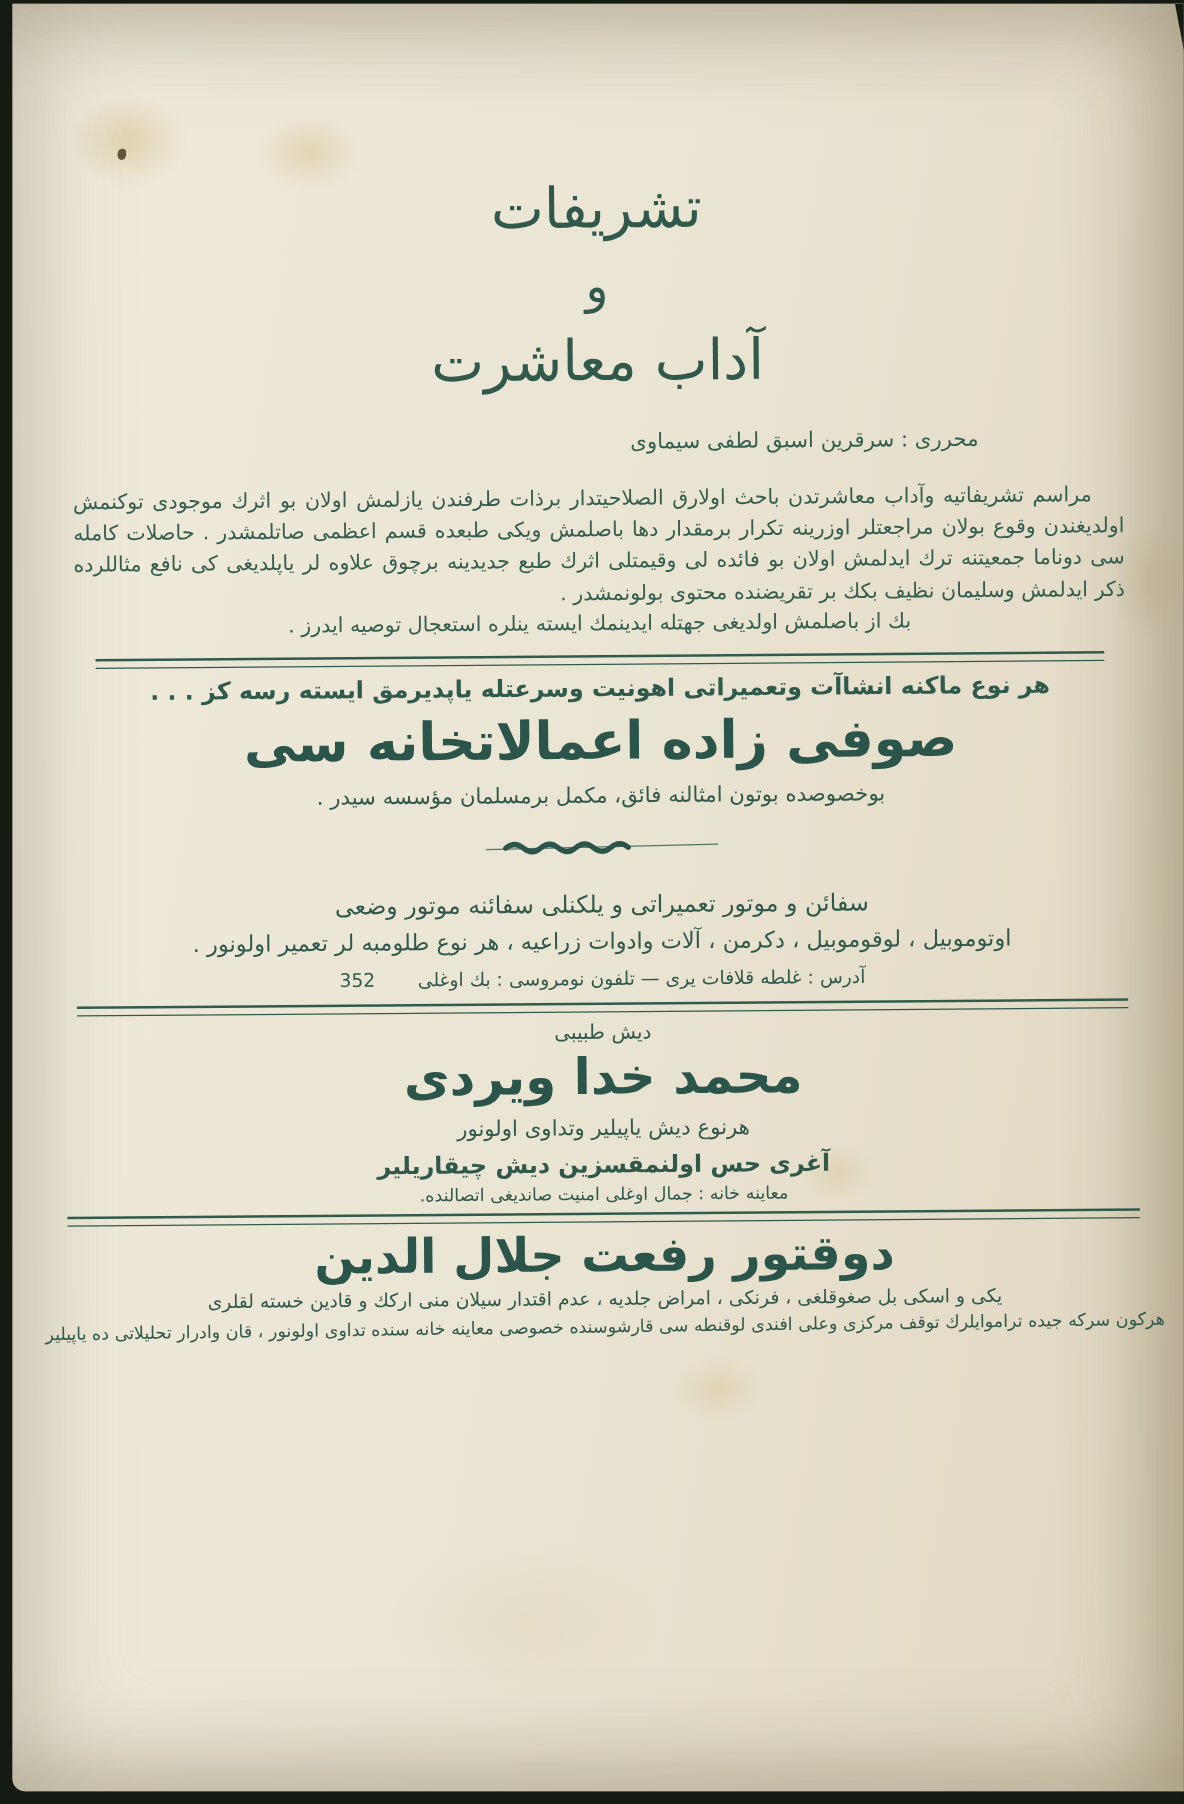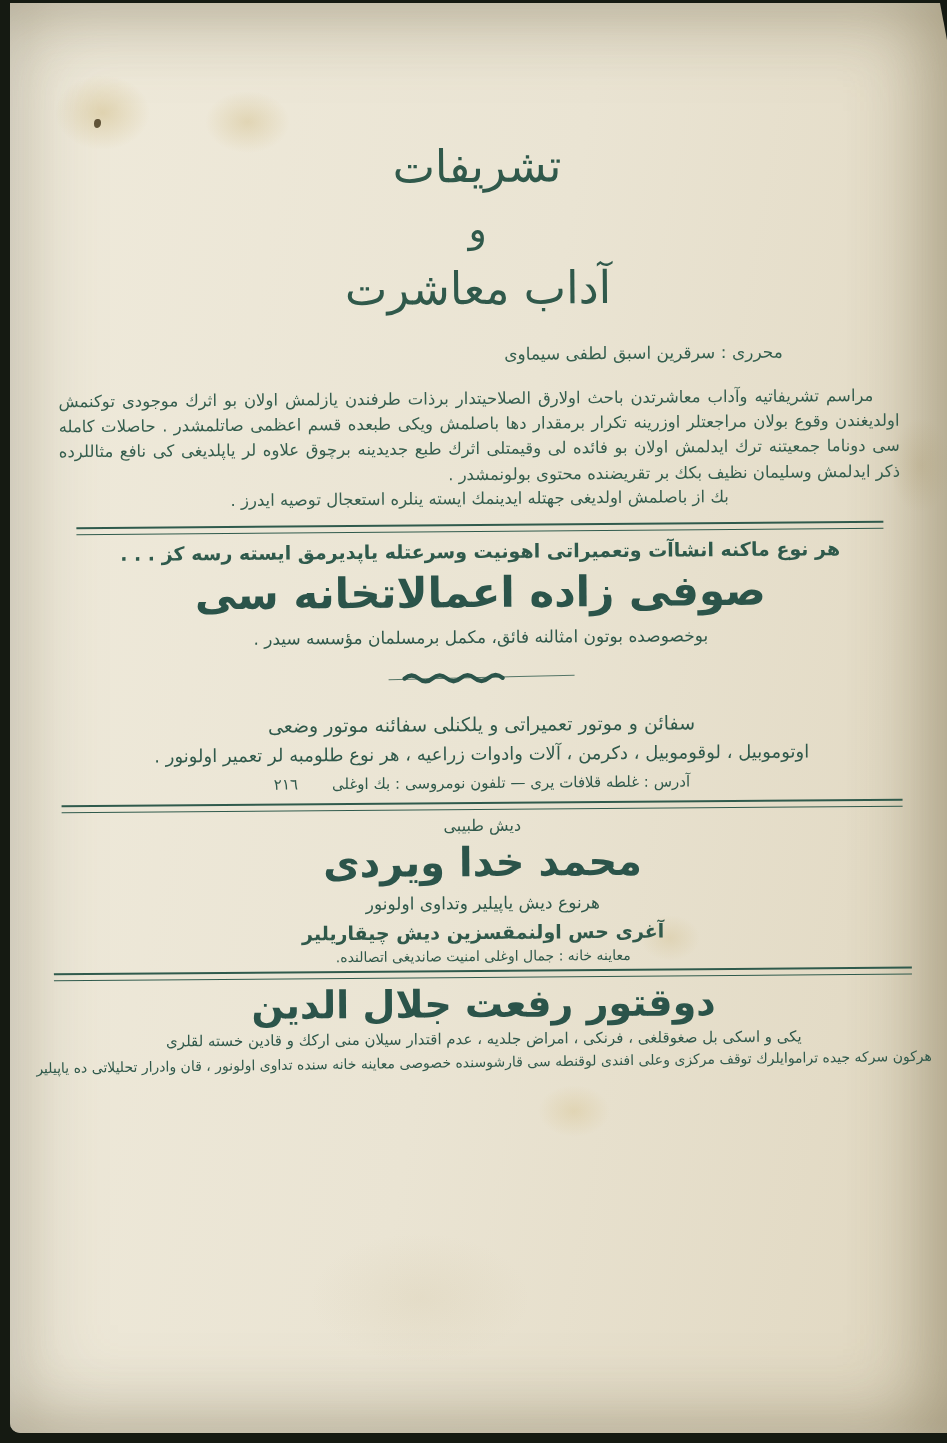--- a/index.html
+++ b/index.html
@@ -99,21 +99,21 @@
       <svg width="190" height="16" viewBox="0 0 190 16" xmlns="http://www.w3.org/2000/svg">
         <path d="M2 10 L188 7" stroke="#2f5a4c" stroke-width="1" fill="none" opacity="0.8"></path>
         <path d="M18 9 q7 -6 14 0 q7 6 14 0 q7 -6 14 0 q7 6 14 0 q7 -6 14 0 q7 6 14 0 q7 -6 14 0" stroke="#2b544a" stroke-width="4.2" fill="none" stroke-linecap="round"></path>
       </svg>
     </div>
 
     <div class="svc1">سفائن و موتور تعميراتى و يلكنلى سفائنه موتور وضعى</div>
     <div class="svc2">اوتوموبيل ، لوقوموبيل ، دكرمن ، آلات وادوات زراعيه ، هر نوع طلومبه لر تعمير اولونور .</div>
     <div class="addr">
       <span>آدرس : غلطه قلافات يرى — تلفون نومروسى : بك اوغلى</span>
-      <span>٢١٦</span>
+      <span>352</span>
     </div>
 
     <div class="double-rule rule2"></div>
 
     <div class="profession">ديش طبيبى</div>
     <div class="dentist-name">محمد خدا ويردى</div>
     <div class="dent1">هرنوع ديش ياپيلير وتداوى اولونور</div>
     <div class="dent2">آغرى حس اولنمقسزين ديش چيقاريلير</div>
     <div class="clinic">معاينه خانه : جمال اوغلى امنيت صانديغى اتصالنده.</div>
 

